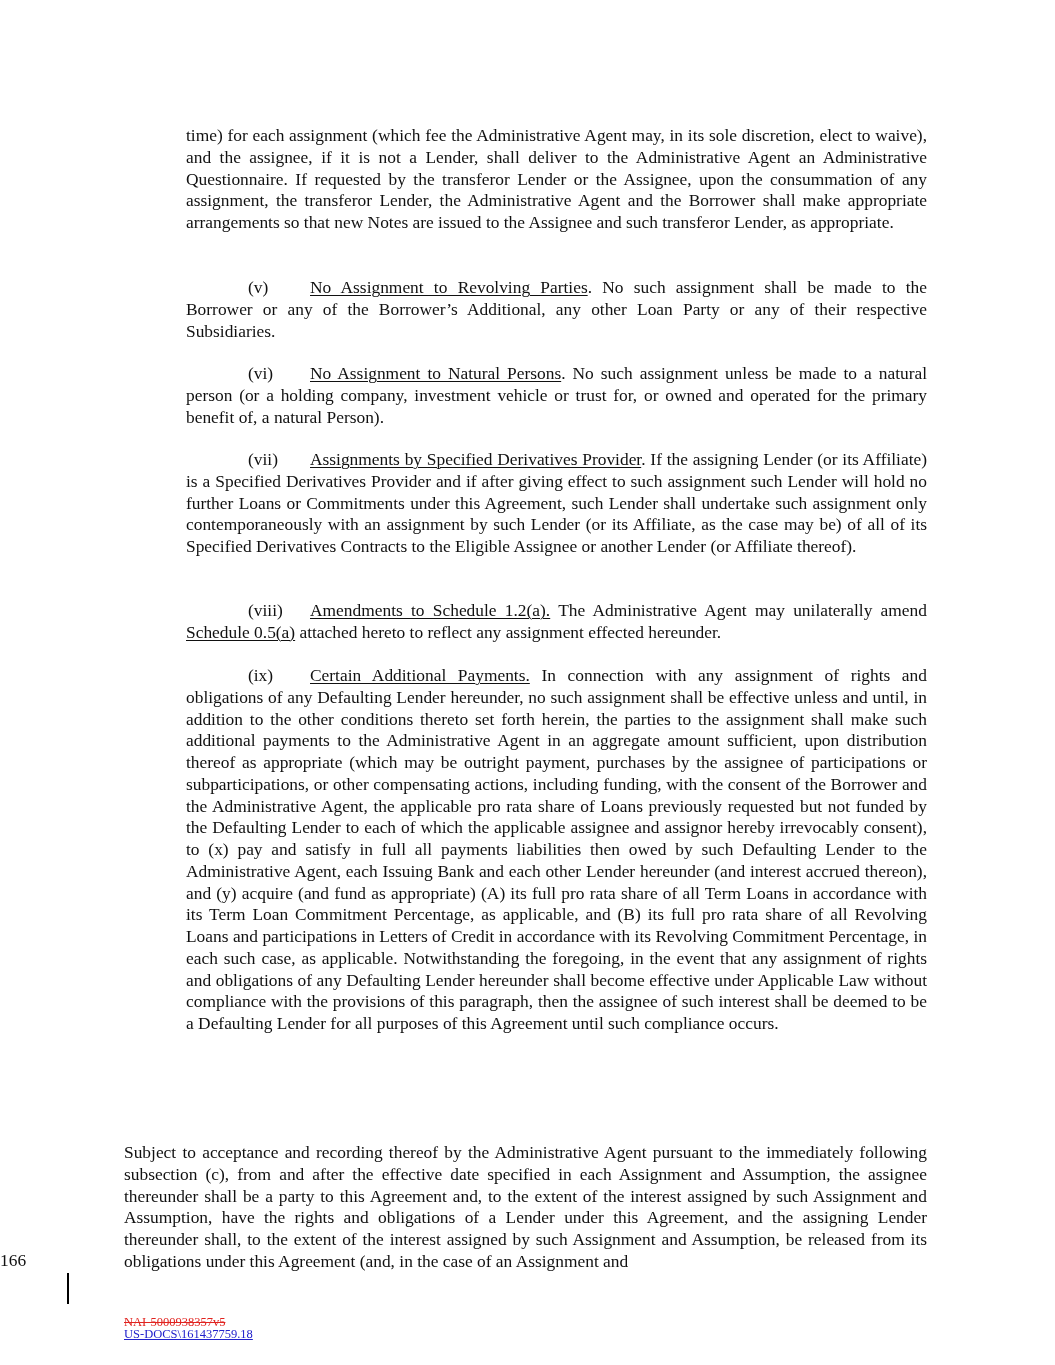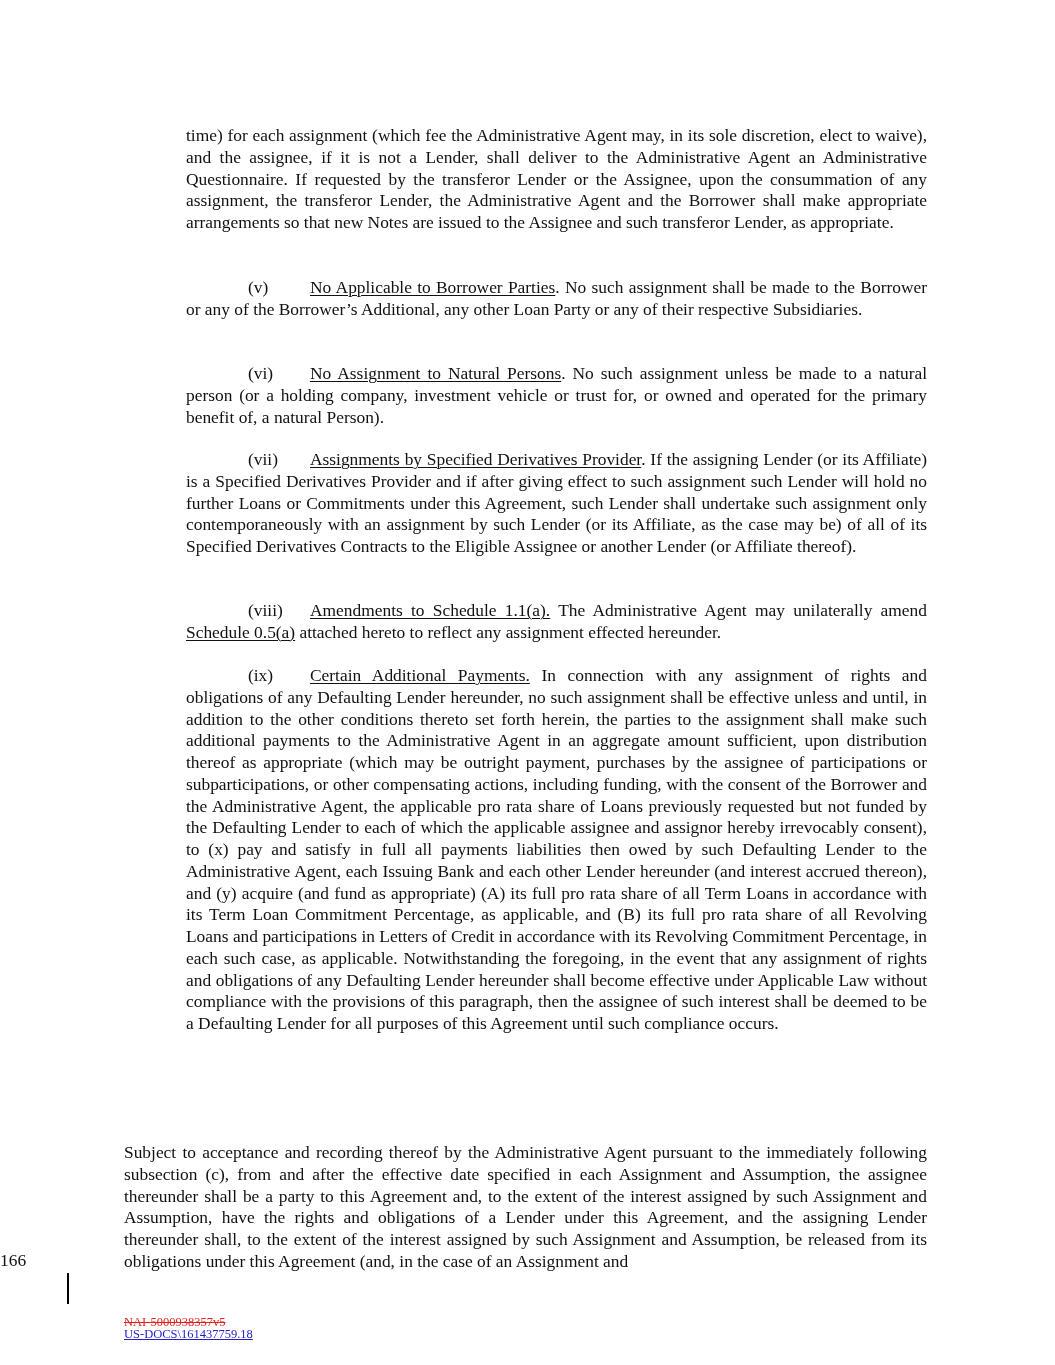--- a/index.html
+++ b/index.html
@@ -66,27 +66,27 @@
       display: block;
     }
   </style>
 </head>
 <body>
 
 <div class="page">
 
   <p class="para indented" id="p-intro">time) for each assignment (which fee the Administrative Agent may, in its sole discretion, elect to waive), and the assignee, if it is not a Lender, shall deliver to the Administrative Agent an Administrative Questionnaire.  If requested by the transferor Lender or the Assignee, upon the consummation of any assignment, the transferor Lender, the Administrative Agent and the Borrower shall make appropriate arrangements so that new Notes are issued to the Assignee and such transferor Lender, as appropriate.</p>
 
-  <p class="para indented first-line-indent" id="p-v"><span class="item-label-inline">(v)</span><span class="heading-u">No Applicable to Borrower Parties</span><span>.</span><span>  No such assignment shall be made to the Borrower or any of the Borrower’s Additional, any other Loan Party or any of their respective Subsidiaries.</span></p>
+  <p class="para indented first-line-indent" id="p-v"><span class="item-label-inline">(v)</span><span class="heading-u">No Assignment to Revolving Parties</span><span>.</span><span>  No such assignment shall be made to the Borrower or any of the Borrower’s Additional, any other Loan Party or any of their respective Subsidiaries.</span></p>
 
   <p class="para indented first-line-indent" id="p-vi"><span class="item-label-inline">(vi)</span><span class="heading-u">No Assignment to Natural Persons</span><span>.</span><span>  No such assignment unless be made to a natural person (or a holding company, investment vehicle or trust for, or owned and operated for the primary benefit of, a natural Person).</span></p>
 
   <p class="para indented first-line-indent" id="p-vii"><span class="item-label-inline">(vii)</span><span class="heading-u">Assignments by Specified Derivatives Provider</span><span>.</span><span>  If the assigning Lender (or its Affiliate) is a Specified Derivatives Provider and if after giving effect to such assignment such Lender will hold no further Loans or Commitments under this Agreement, such Lender shall undertake such assignment only contemporaneously with an assignment by such Lender (or its Affiliate, as the case may be) of all of its Specified Derivatives Contracts to the Eligible Assignee or another Lender (or Affiliate thereof).</span></p>
 
-  <p class="para indented first-line-indent" id="p-viii"><span class="item-label-inline">(viii)</span><span class="heading-u">Amendments to Schedule 1.1(a).</span><span>  The Administrative Agent may unilaterally amend </span><span class="ul">Schedule 0.5(a)</span><span> attached hereto to reflect any assignment effected hereunder.</span></p>
+  <p class="para indented first-line-indent" id="p-viii"><span class="item-label-inline">(viii)</span><span class="heading-u">Amendments to Schedule 1.2(a).</span><span>  The Administrative Agent may unilaterally amend </span><span class="ul">Schedule 0.5(a)</span><span> attached hereto to reflect any assignment effected hereunder.</span></p>
 
   <p class="para indented first-line-indent" id="p-ix"><span class="item-label-inline">(ix)</span><span class="heading-u">Certain Additional Payments.</span><span>  In connection with any assignment of rights and obligations of any Defaulting Lender hereunder, no such assignment shall be effective unless and until, in addition to the other conditions thereto set forth herein, the parties to the assignment shall make such additional payments to the Administrative Agent in an aggregate amount sufficient, upon distribution thereof as appropriate (which may be outright payment, purchases by the assignee of participations or subparticipations, or other compensating actions, including funding, with the consent of the Borrower and the Administrative Agent, the applicable pro rata share of Loans previously requested but not funded by the Defaulting Lender to each of which the applicable assignee and assignor hereby irrevocably consent), to (x) pay and satisfy in full all payments liabilities then owed by such Defaulting Lender to the Administrative Agent, each Issuing Bank and each other Lender hereunder (and interest accrued thereon), and (y) acquire (and fund as appropriate) (A) its full pro rata share of all Term Loans in accordance with its Term Loan Commitment Percentage, as applicable, and (B) its full pro rata share of all Revolving Loans and participations in Letters of Credit in accordance with its Revolving Commitment Percentage, in each such case, as applicable.  Notwithstanding the foregoing, in the event that any assignment of rights and obligations of any Defaulting Lender hereunder shall become effective under Applicable Law without compliance with the provisions of this paragraph, then the assignee of such interest shall be deemed to be a Defaulting Lender for all purposes of this Agreement until such compliance occurs.</span></p>
 
   <p class="para full" id="p-final">Subject to acceptance and recording thereof by the Administrative Agent pursuant to the immediately following subsection (c), from and after the effective date specified in each Assignment and Assumption, the assignee thereunder shall be a party to this Agreement and, to the extent of the interest assigned by such Assignment and Assumption, have the rights and obligations of a Lender under this Agreement, and the assigning Lender thereunder shall, to the extent of the interest assigned by such Assignment and Assumption, be released from its obligations under this Agreement (and, in the case of an Assignment and</p>
 
   <div class="page-number">166</div>
 
   <div class="change-bar"></div>
 
   <div class="footer-ids">

